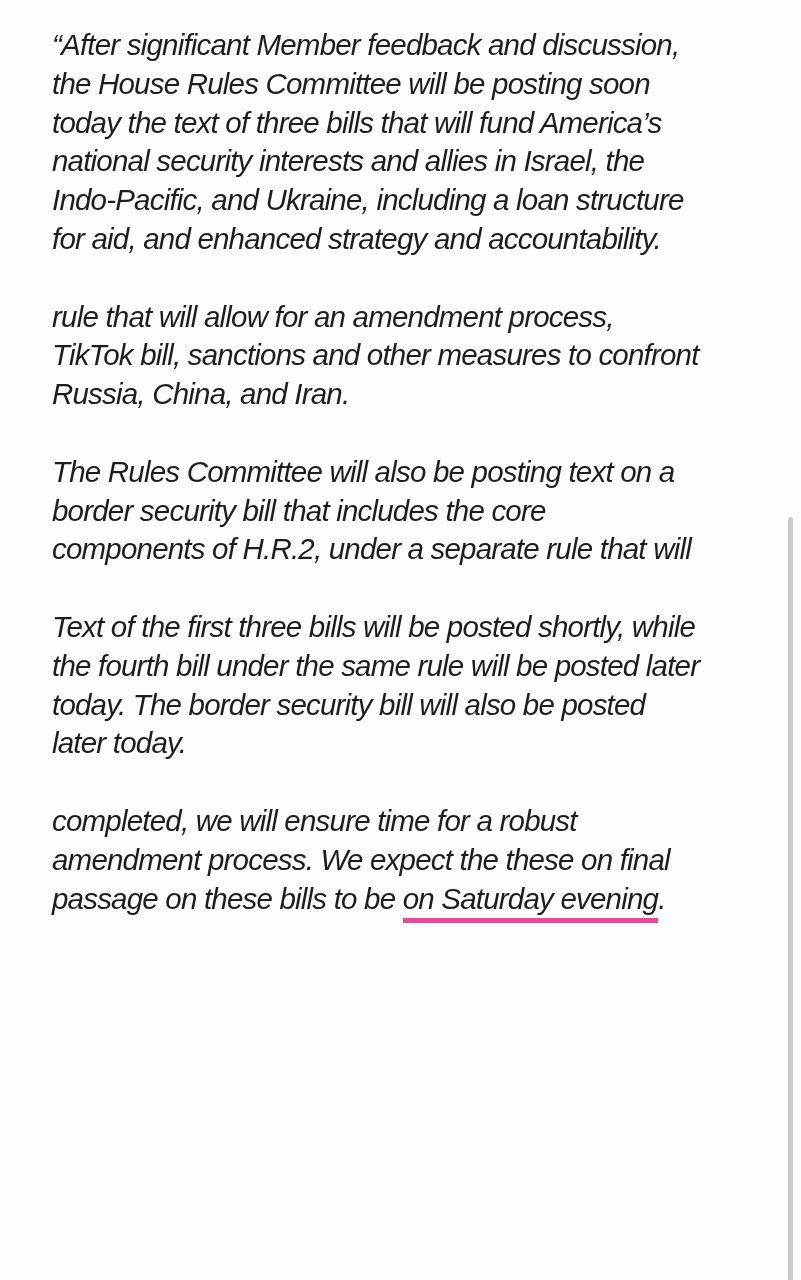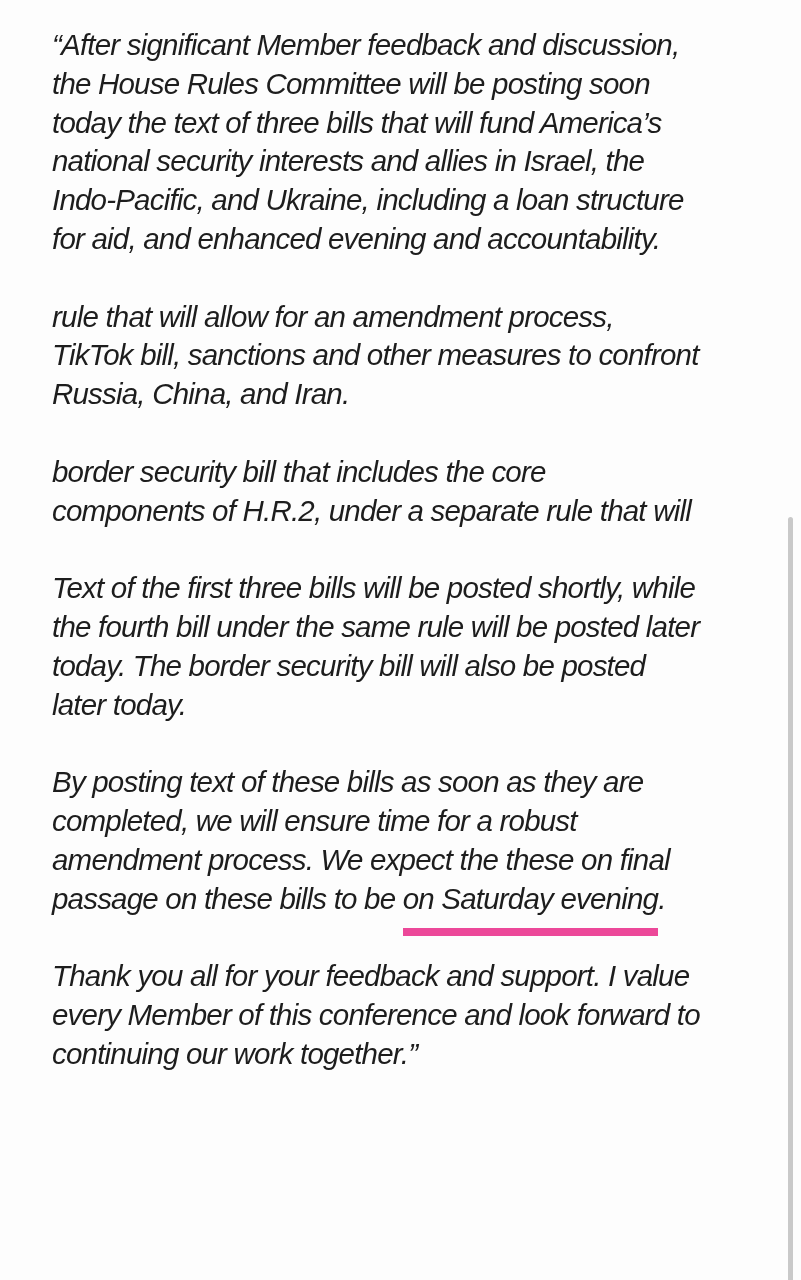--- a/index.html
+++ b/index.html
@@ -27,22 +27,22 @@
     letter-spacing: -0.8px;
     color: #1d1d1d;
   }
   .para {
     margin: 0 0 38.8px 0;
   }
   .line {
     white-space: pre;
   }
   .underlined {
-    border-bottom: 8px solid #ec4899;
-    padding-bottom: 13px;
+    border-bottom: 5px solid #ec4899;
+    padding-bottom: 3px;
   }
   .scrollbar-thumb {
     position: absolute;
     right: 8px;
     top: 517px;
     width: 5px;
     height: 763px;
     background: #c9c9c9;
     border-radius: 3px 3px 0 0;
   }
@@ -51,43 +51,38 @@
 <body>
 
 <div class="page" style="background: rgb(253, 253, 253);">
   <div class="statement" style="color: rgb(29, 29, 29);">
       <div class="para">
         <div class="line"><span>“After significant Member feedback and discussion,</span></div>
         <div class="line"><span>the House Rules Committee will be posting soon</span></div>
         <div class="line"><span>today the text of three bills that will fund America’s</span></div>
         <div class="line"><span>national security interests and allies in Israel, the</span></div>
         <div class="line"><span>Indo-Pacific, and Ukraine, including a loan structure</span></div>
-        <div class="line"><span>for aid, and enhanced evening and accountability.</span></div>
+        <div class="line"><span>for aid, and enhanced strategy and accountability.</span></div>
       </div>
       <div class="para">
         <div class="line"><span>rule that will allow for an amendment process,</span></div>
         <div class="line"><span>TikTok bill, sanctions and other measures to confront</span></div>
         <div class="line"><span>Russia, China, and Iran.</span></div>
       </div>
       <div class="para">
+        <div class="line"><span>The Rules Committee will also be posting text on a</span></div>
         <div class="line"><span>border security bill that includes the core</span></div>
         <div class="line"><span>components of H.R.2, under a separate rule that will</span></div>
       </div>
       <div class="para">
         <div class="line"><span>Text of the first three bills will be posted shortly, while</span></div>
         <div class="line"><span>the fourth bill under the same rule will be posted later</span></div>
         <div class="line"><span>today. The border security bill will also be posted</span></div>
         <div class="line"><span>later today.</span></div>
       </div>
       <div class="para">
-        <div class="line"><span>By posting text of these bills as soon as they are</span></div>
         <div class="line"><span>completed, we will ensure time for a robust</span></div>
         <div class="line"><span>amendment process. We expect the these on final</span></div>
         <div class="line"><span>passage on these bills to be </span><span class="underlined">on Saturday evening</span><span>.</span></div>
-      </div>
-      <div class="para">
-        <div class="line"><span>Thank you all for your feedback and support. I value</span></div>
-        <div class="line"><span>every Member of this conference and look forward to</span></div>
-        <div class="line"><span>continuing our work together.”</span></div>
       </div>
     </div>
   <div class="scrollbar-thumb" style="background: rgb(201, 201, 201);"></div>
 </div>
 
 </body></html>

